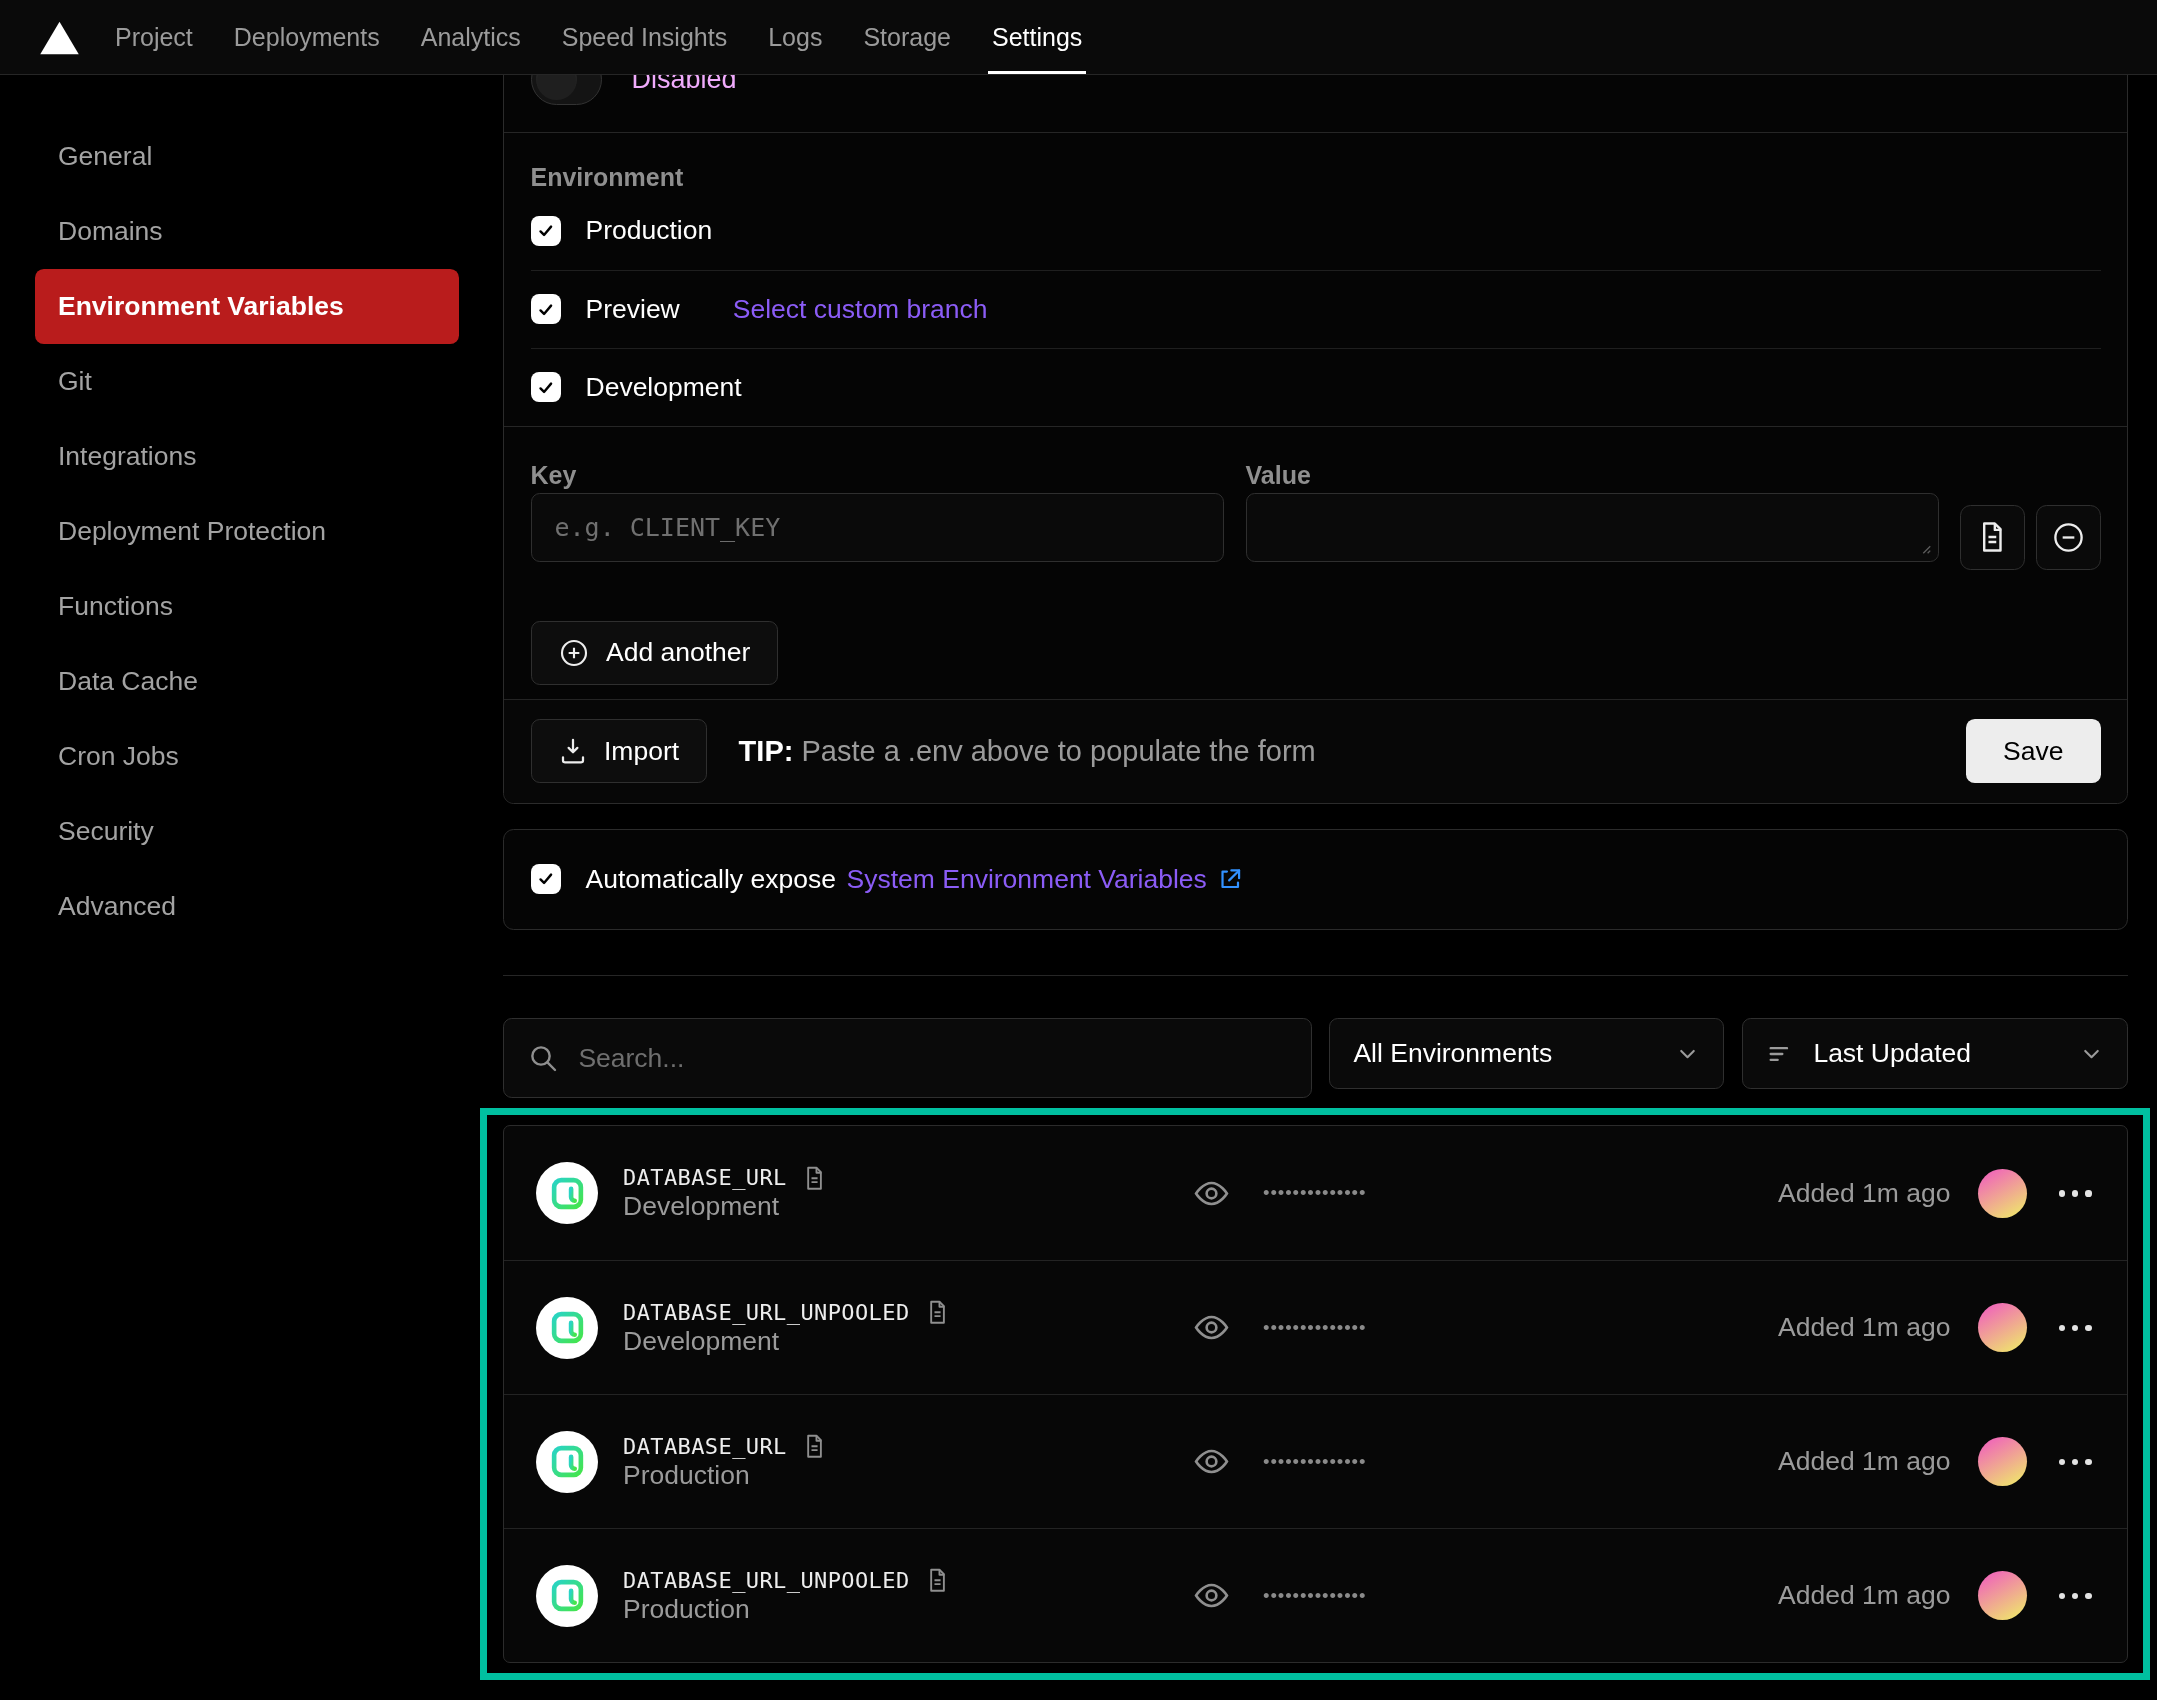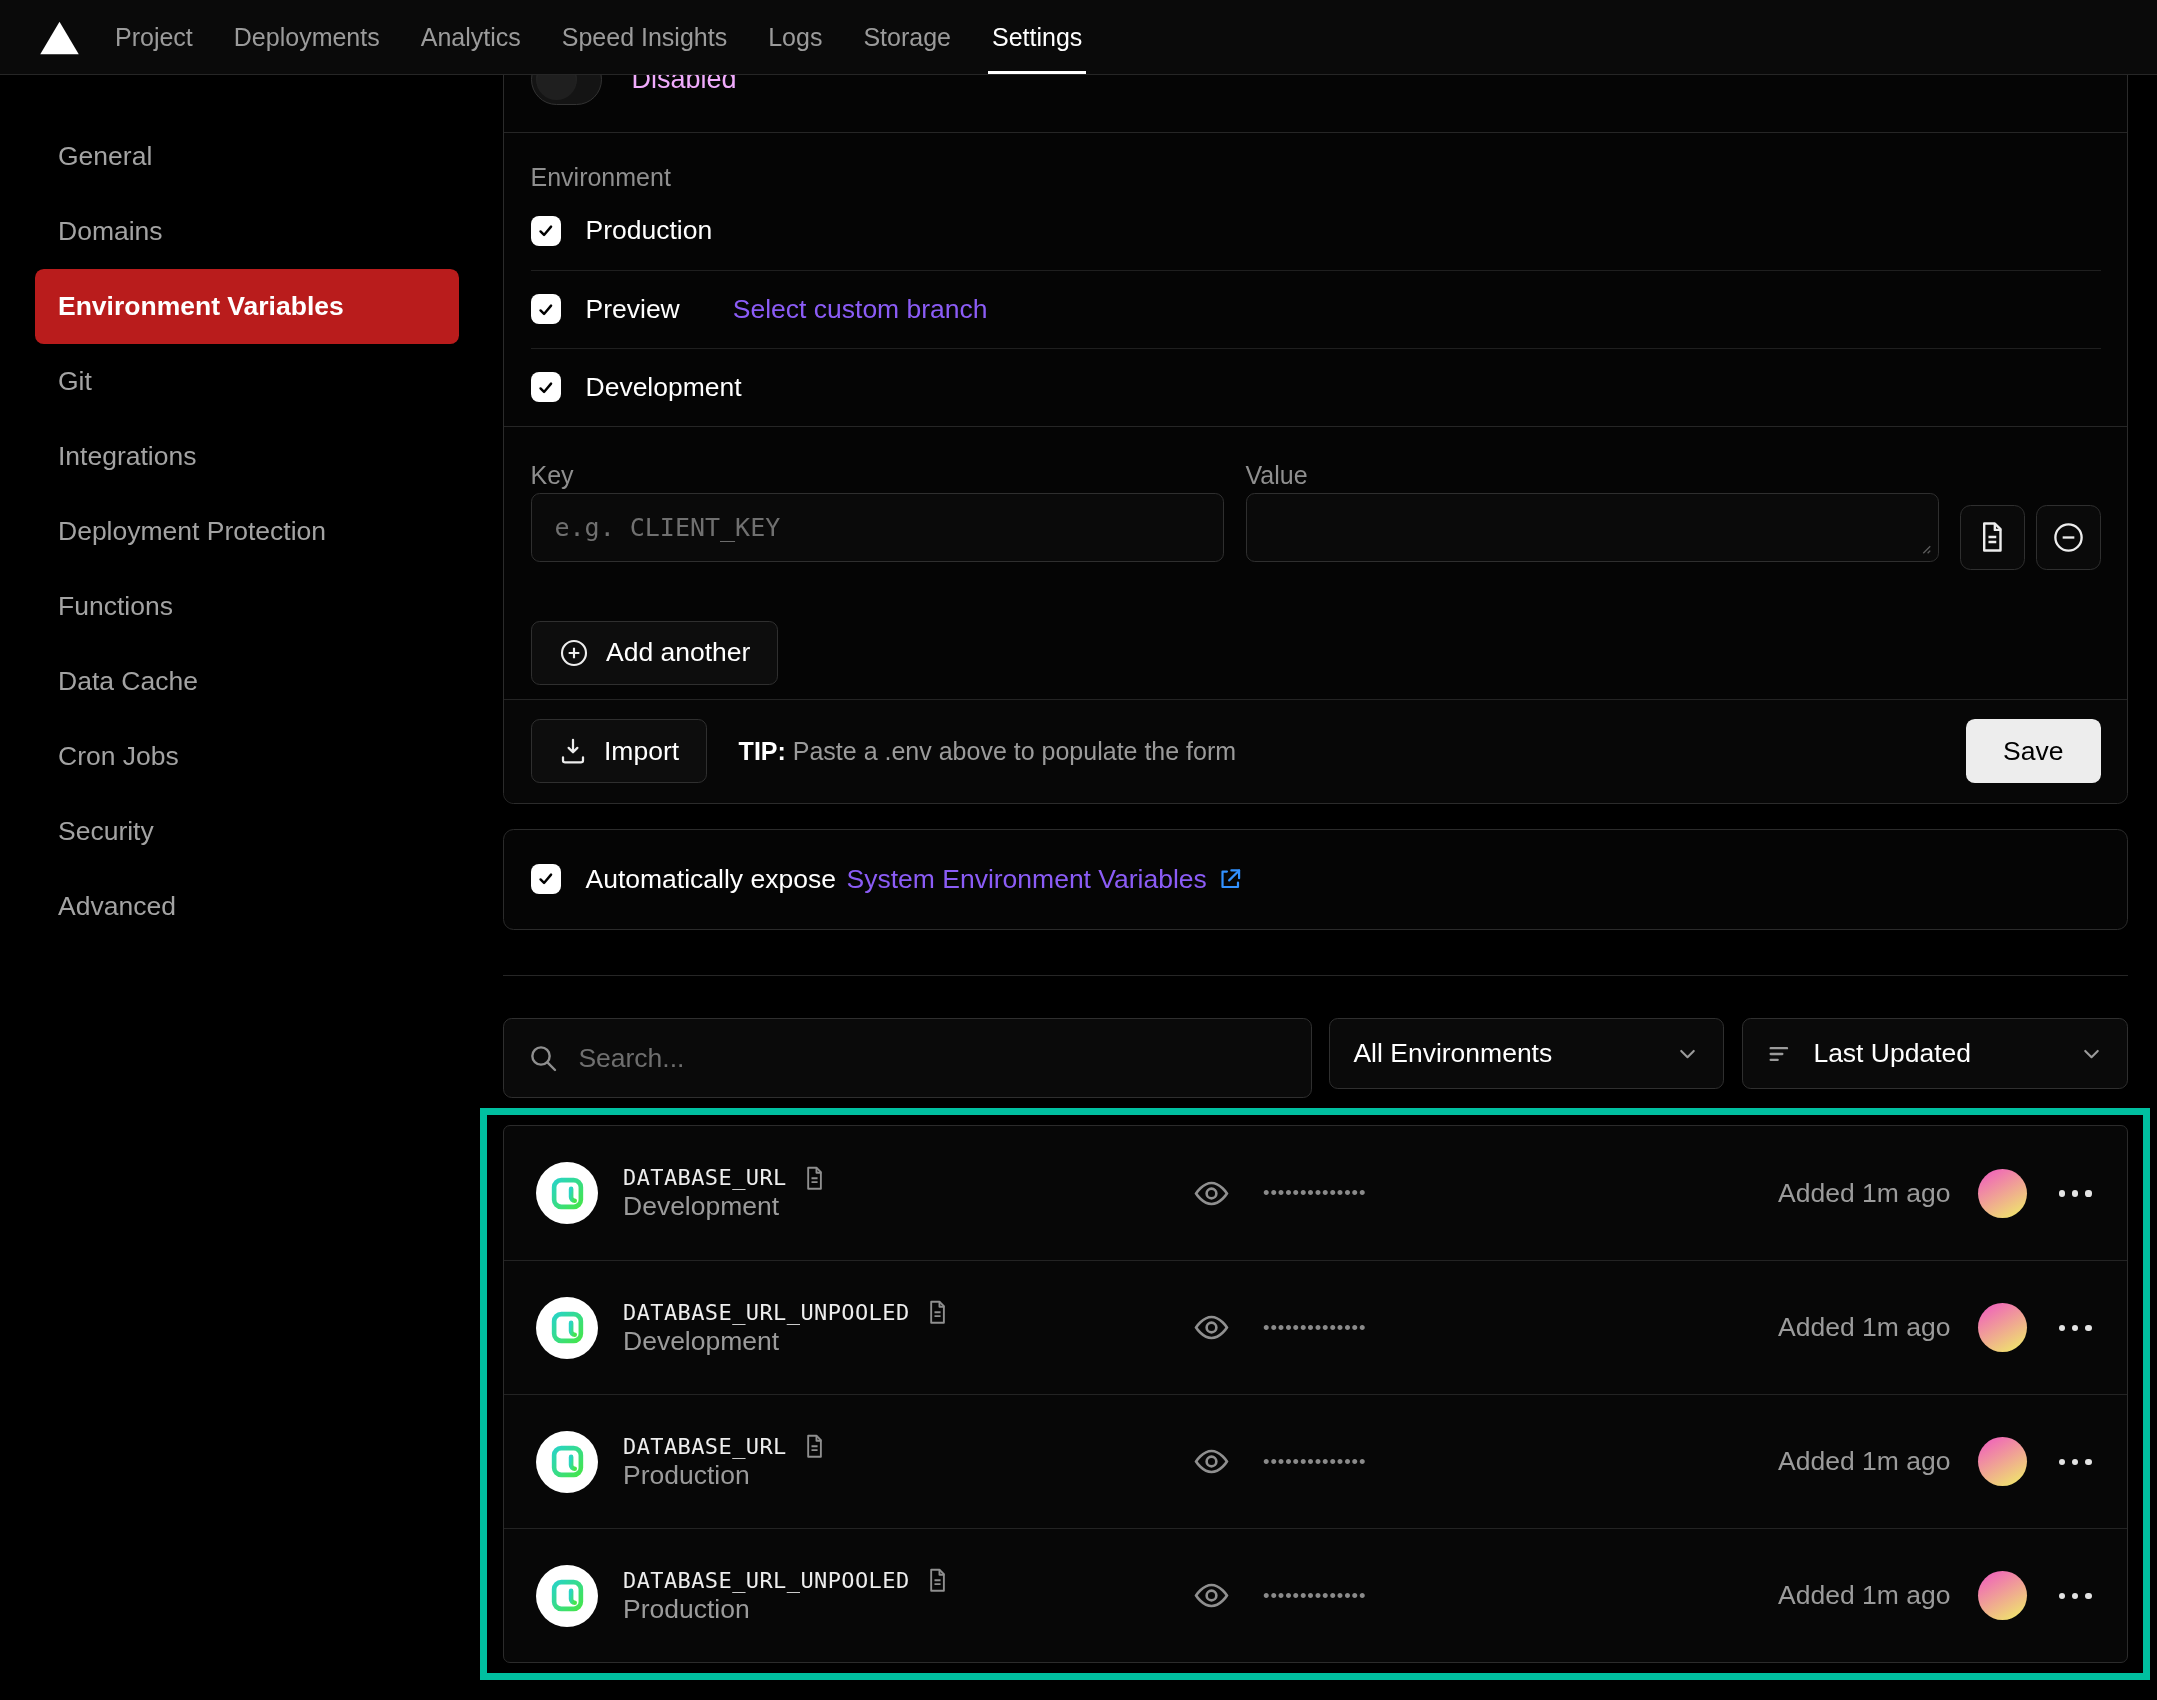--- a/index.html
+++ b/index.html
@@ -32,21 +32,21 @@
   .card1 { margin-top:-50px; }
   .toggle-row { height:106px; display:flex; align-items:center; padding:0 26.5px; }
   .toggle { width:71px; height:51px; border-radius:25.6px; background:#141414;
             border:0.9px solid #333; position:relative; cursor:pointer; flex-shrink:0; }
   .toggle .knob { position:absolute; left:4.4px; top:4.4px; width:41px; height:41px;
             border-radius:50%; background:#1f1f1f; box-shadow: inset 0 1.8px 2.6px rgba(255,255,255,.06); }
   .toggle-label { margin-left:30px; font-size:27px; color:#f0abfc; }
   .hline { height:0.9px; background:#262626; }
 
   .env-section { padding:30px 26.5px 0; }
-  .mini-label { font-size:25px; color:#8f8f8f; }
+  .mini-label { font-size:25px; color:#8f8f8f;font-weight:bold; }
   .check-row { height:78px; display:flex; align-items:center; }
   .check-row + .check-row { border-top:0.9px solid #1f1f1f; }
   .checkbox { width:30px; height:30px; border-radius:8px; background:#fff;
               display:flex; align-items:center; justify-content:center; cursor:pointer;
               flex-shrink:0; }
   .check-label { margin-left:25px; font-size:26.5px; color:#fff; }
   .blue-link { color:#8b5cf6; font-size:26.5px; margin-left:53px; cursor:pointer; }
 
   .kv-section { padding:34px 26.5px 0; display:flex; }
   .kv-col { width:693px; }
@@ -64,21 +64,21 @@
             cursor:pointer; }
 
   .add-row { padding:51px 26.5px 14px; }
   .ghost-btn { display:inline-flex; align-items:center; gap:16px; height:64px;
             padding:0 26.5px; background:#0d0d0d; border:0.9px solid #2f2f2f;
             border-radius:8.8px; font-size:26.5px; color:#fff; cursor:pointer; }
 
   .card-footer { border-top:0.9px solid #242424; background:#070707;
             border-radius:0 0 10.6px 10.6px; padding:19.4px 26.5px; display:flex;
             align-items:center; }
-  .tip { margin-left:32px; font-size:25px; color:#9b9b9b; }
+  .tip { margin-left:32px; font-size:29px; color:#9b9b9b; }
   .tip b { color:#fff; font-weight:700; }
   .save-btn { margin-left:auto; height:64px; padding:0 37px; background:#ededed;
             color:#000; border:none; border-radius:8.8px; font-size:26.5px;
             font-family:inherit; font-weight:500; cursor:pointer; }
 
   
   .card2 { margin-top:25px; padding:34px 26.5px; display:flex; align-items:center; }
   .expose-text { margin-left:25px; font-size:26.5px; color:#fff; display:flex;
             align-items:center; gap:10.6px; }
   .expose-text .blue-link { margin-left:0; }

